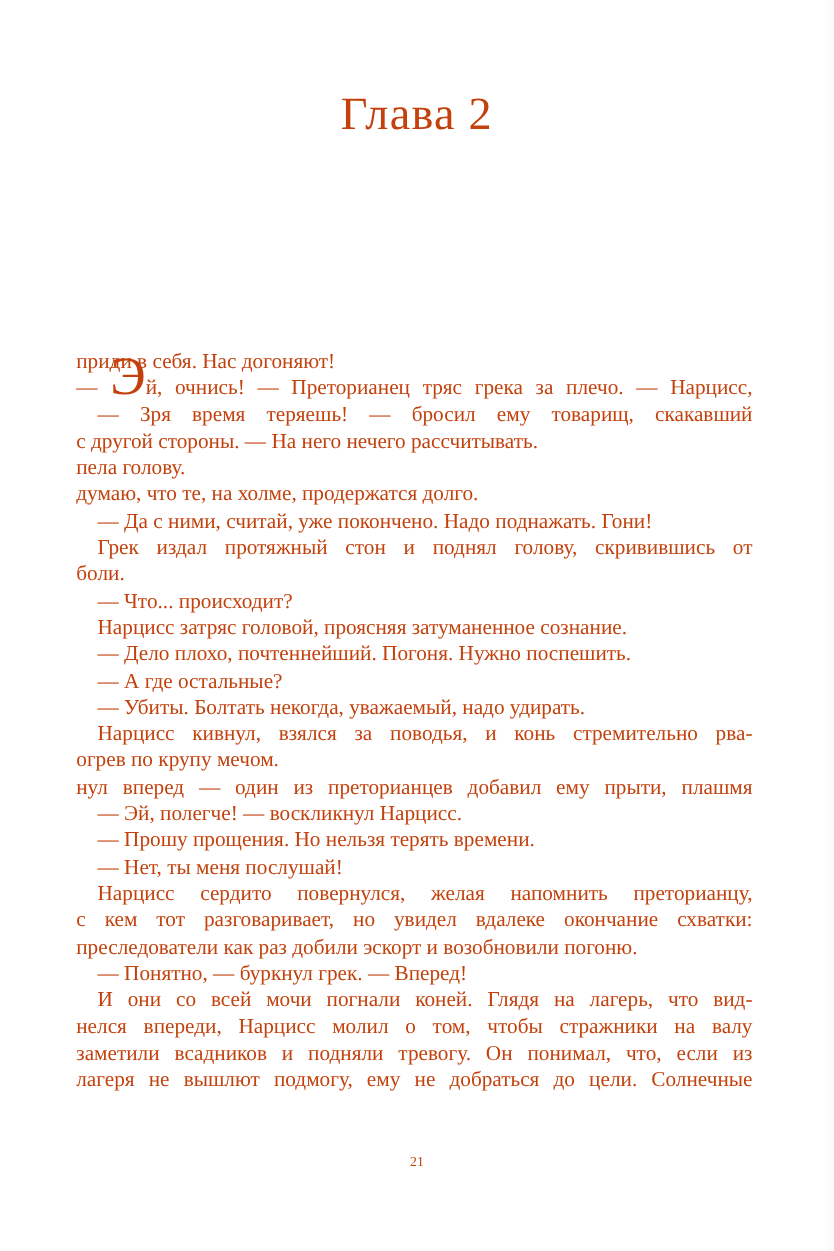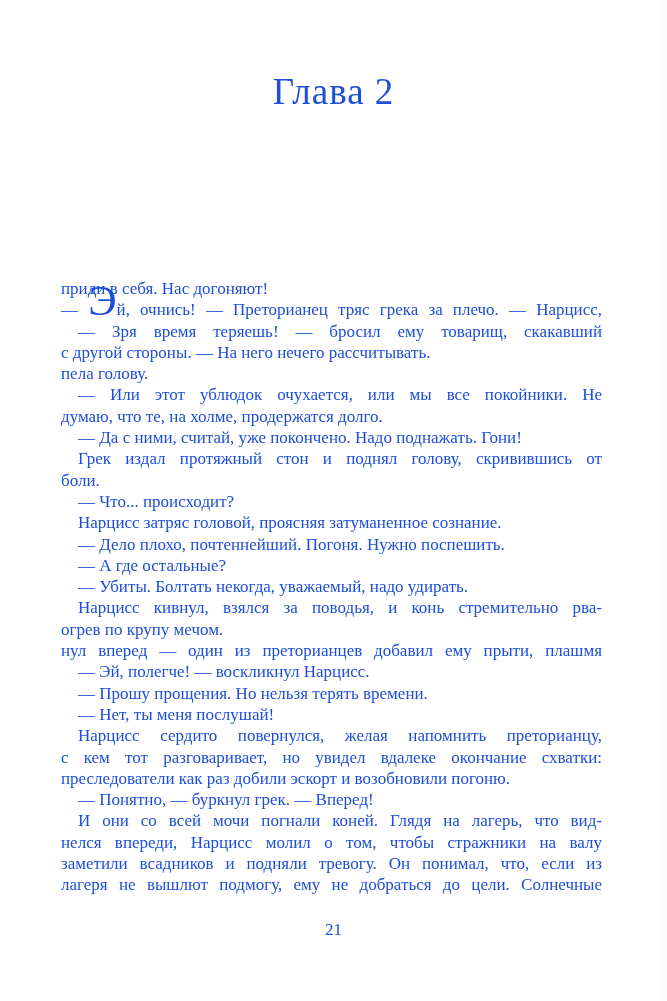--- a/index.html
+++ b/index.html
@@ -7,21 +7,21 @@
     padding: 0;
     background: #ffffff;
   }
   .page {
     position: relative;
     width: 667px;
     height: 1001px;
     background: #ffffff;
     overflow: hidden;
     font-family: "Liberation Serif", "DejaVu Serif", serif;
-    color: #1d4ed8;
+    color: #c2410c;
   }
   .chapter-title {
     position: absolute;
     top: 72px;
     left: 0;
     width: 100%;
     text-align: center;
     font-size: 37px;
     font-weight: 400;
     letter-spacing: 1px;
@@ -49,21 +49,21 @@
     font-size: 43px;
     line-height: 0;
     vertical-align: baseline;
   }
   .page-number {
     position: absolute;
     top: 920px;
     left: 0;
     width: 100%;
     text-align: center;
-    font-size: 17px;
+    font-size: 11px;
     line-height: 20px;
   }
   .edge-shade {
     position: absolute;
     top: 0;
     right: 0;
     width: 8px;
     height: 100%;
     background: linear-gradient(to right, rgba(0,0,0,0), rgba(0,0,0,0.025));
     pointer-events: none;
@@ -81,21 +81,20 @@
         <div class="line"><span>—</span> <span class="dropcap">Э</span><span>й, очнись! — Преторианец тряс грека за плечо. — Нарцисс,</span></div>
       </div>
       <div class="para">
         <div class="line indent">— Зря время теряешь! — бросил ему товарищ, скакавший</div>
         <div class="line end">с другой стороны. — На него нечего рассчитывать.</div>
       </div>
       <div class="para">
         <div class="line end">пела голову.</div>
       </div>
       <div class="para">
-        <div class="line indent">— Или этот ублюдок очухается, или мы все покойники. Не</div>
         <div class="line end">думаю, что те, на холме, продержатся долго.</div>
       </div>
       <div class="para">
         <div class="line indent end">— Да с ними, считай, уже покончено. Надо поднажать. Гони!</div>
       </div>
       <div class="para">
         <div class="line indent">Грек издал протяжный стон и поднял голову, скривившись от</div>
         <div class="line end">боли.</div>
       </div>
       <div class="para">

